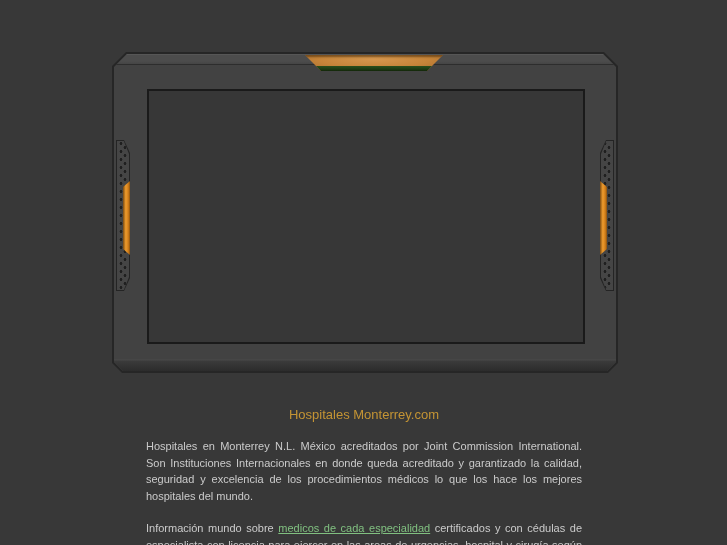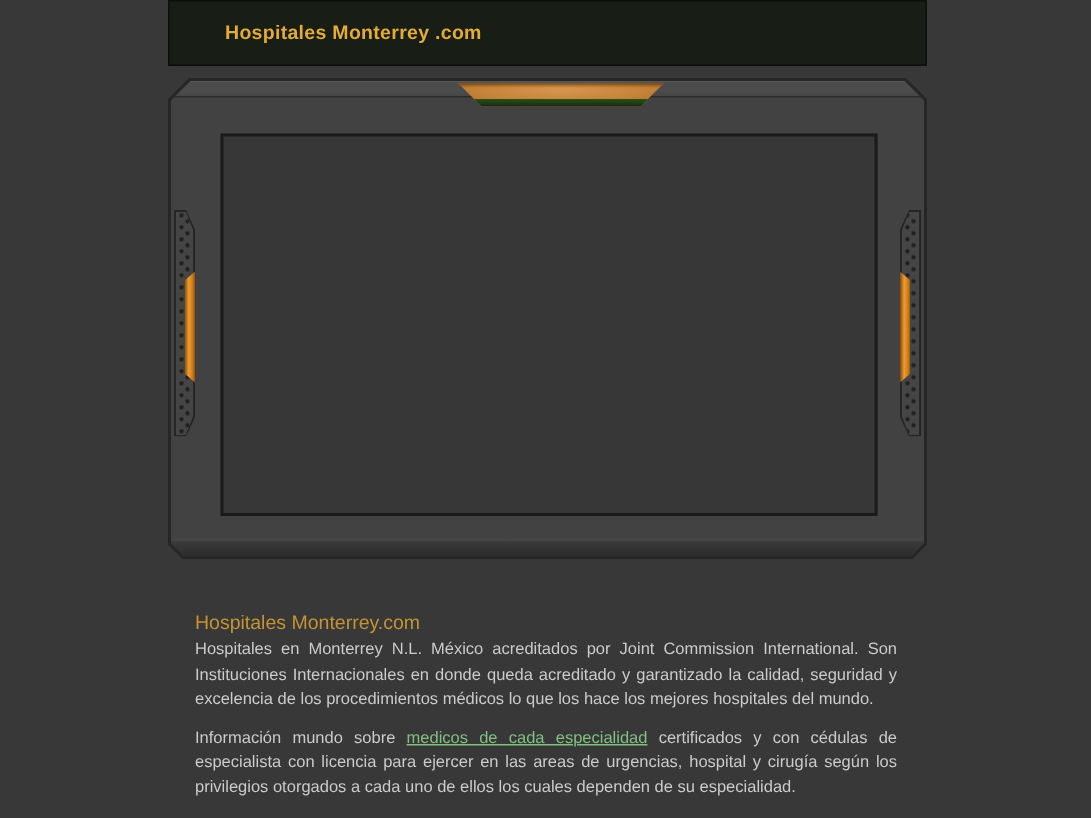--- a/index.html
+++ b/index.html
@@ -70,37 +70,34 @@
     position:absolute;top:41px;width:7px;height:74px;
     background:linear-gradient(to right, #7a4a12, #ef9c2d 40%, #d07d1a 75%, #8a5210);
   }
   .grip-left .grip-stripe{right:0;clip-path:polygon(0 6px, 100% 0, 100% 100%, 0 calc(100% - 6px));}
   .grip-right .grip-stripe{left:0;clip-path:polygon(0 0, 100% 6px, 100% calc(100% - 6px), 0 100%);}
   
   .content{
     position:absolute;left:130px;top:407px;width:468px;
   }
   .content-heading{
-    margin:0 0 3px 0;font-size:13px;font-weight:normal;color:#c49434;
+    margin:0 0 3px 0;font-size:13px;font-weight:normal;color:#c49434;text-align:center;
   }
   .content p{
-    margin:0;font-size:11px;line-height:16.5px;color:#cbcbcb;
+    margin:16px;font-size:11px;line-height:16.5px;color:#cbcbcb;
     text-align:justify;
   }
   .content p.para2{margin-top:9px;}
   .esp-link{color:#80c080;text-decoration:underline;cursor:pointer;}
 </style>
 </head>
 <body>
 
 <div class="stage">
 
-  <div class="header-bar">
-    <div class="header-title">Hospitales Monterrey .com</div>
-  </div>
 
   <div class="device">
     <div class="device-face">
       <div class="device-topband"></div>
       <div class="device-bottombevel"></div>
       <div class="device-notch">
         <div class="notch-greenstrip"></div>
       </div>
       <div class="device-screen"></div>
       <div class="grip grip-left">

